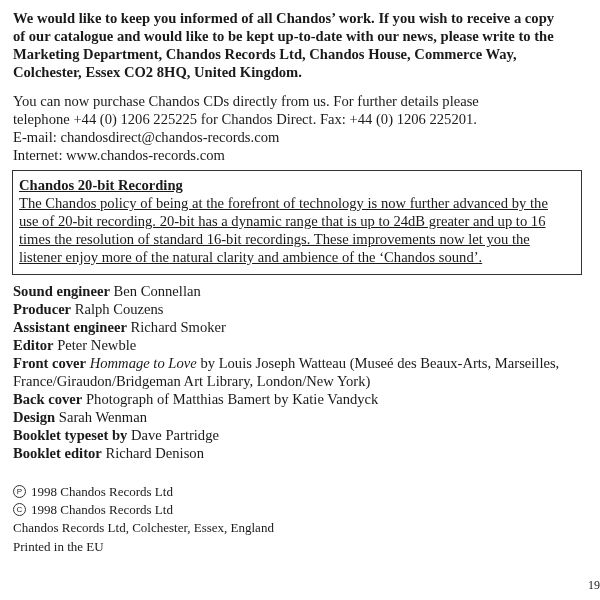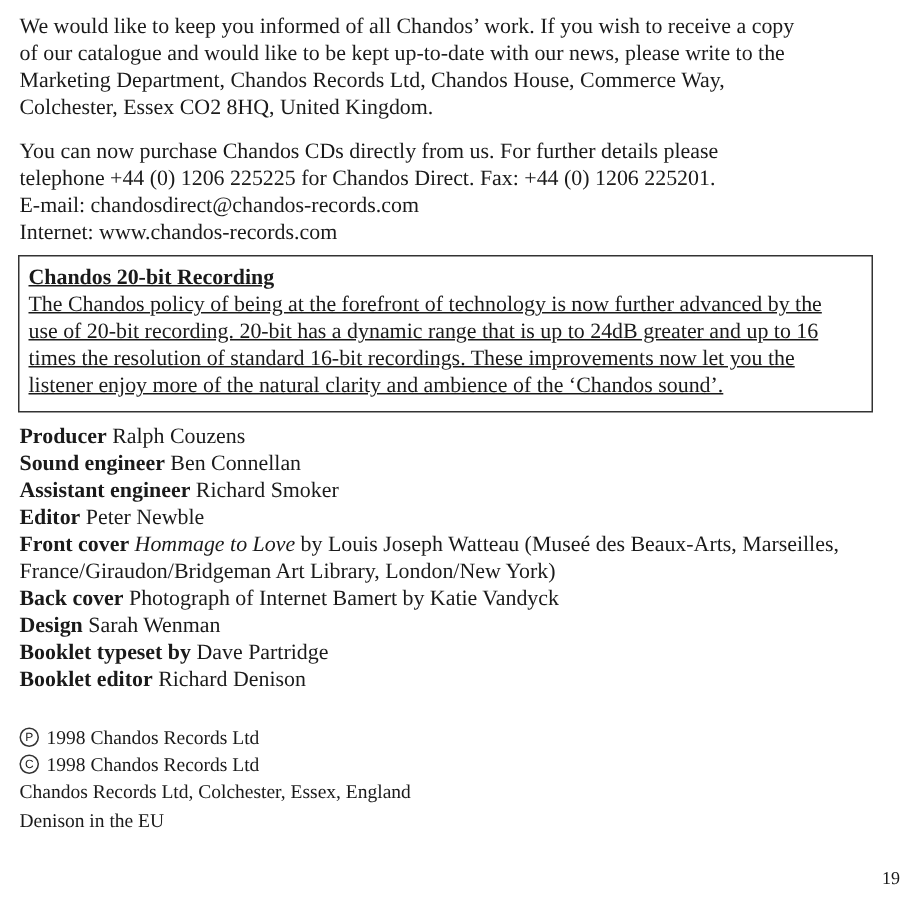--- a/index.html
+++ b/index.html
@@ -5,21 +5,21 @@
   html, body { margin: 0; padding: 0; background: #ffffff; }
   body {
     width: 600px; height: 600px; position: relative; overflow: hidden;
     font-family: "Liberation Serif", "DejaVu Serif", serif;
     color: #1a1a1a;
     font-size: 14.6px;
     line-height: 18px;
   }
   .para { position: absolute; left: 13px; width: 580px; margin: 0; }
   .line { display: block; white-space: nowrap; }
-  #p1 { top: 9px; }
+  #p1 { top: 9px; font-weight: bold; }
   #p2 { top: 92px; }
   .box {
     position: absolute; left: 12px; top: 170px; width: 562px; height: 98px;
     border: 1.5px solid #333; padding: 5px 0 0 6px; text-decoration: underline;
   }
   .box .title { font-weight: bold; display: block; }
   #credits { top: 282px; }
   .credit { display: block; white-space: nowrap; }
   .credit b { font-weight: bold; }
   .small { font-size: 13px; display: block; white-space: nowrap; }
@@ -46,32 +46,32 @@
 
 <div class="box">
   <span class="title">Chandos 20-bit Recording</span>
   <span class="line">The Chandos policy of being at the forefront of technology is now further advanced by the</span>
   <span class="line">use of 20-bit recording. 20-bit has a dynamic range that is up to 24dB greater and up to 16</span>
   <span class="line">times the resolution of standard 16-bit recordings. These improvements now let you the</span>
   <span class="line">listener enjoy more of the natural clarity and ambience of the ‘Chandos sound’.</span>
 </div>
 
 <div class="para" id="credits">
+  <span class="credit"><b>Sound engineer</b> <span>Ben Connellan</span></span>
   <span class="credit"><b>Producer</b> <span>Ralph Couzens</span></span>
-  <span class="credit"><b>Sound engineer</b> <span>Ben Connellan</span></span>
   <span class="credit"><b>Assistant engineer</b> <span>Richard Smoker</span></span>
   <span class="credit"><b>Editor</b> <span>Peter Newble</span></span>
   <span class="credit"><b>Front cover</b> <i>Hommage to Love</i> <span>by Louis Joseph Watteau (Museé des Beaux-Arts, Marseilles,</span></span>
   <span class="credit">France/Giraudon/Bridgeman Art Library, London/New York)</span>
-  <span class="credit"><b>Back cover</b> <span>Photograph of Internet Bamert by Katie Vandyck</span></span>
+  <span class="credit"><b>Back cover</b> <span>Photograph of Matthias Bamert by Katie Vandyck</span></span>
   <span class="credit"><b>Design</b> <span>Sarah Wenman</span></span>
   <span class="credit"><b>Booklet typeset by</b> <span>Dave Partridge</span></span>
   <span class="credit"><b>Booklet editor</b> <span>Richard Denison</span></span>
 </div>
 
 <div class="para" id="copy">
   <span class="small"><span class="sym">P</span><span>1998 Chandos Records Ltd</span></span>
   <span class="small"><span class="sym">C</span><span>1998 Chandos Records Ltd</span></span>
   <span class="small">Chandos Records Ltd, Colchester, Essex, England</span>
-  <span class="small">Denison in the EU</span>
+  <span class="small">Printed in the EU</span>
 </div>
 
 <div class="pagenum">19</div>
 
 </body></html>

